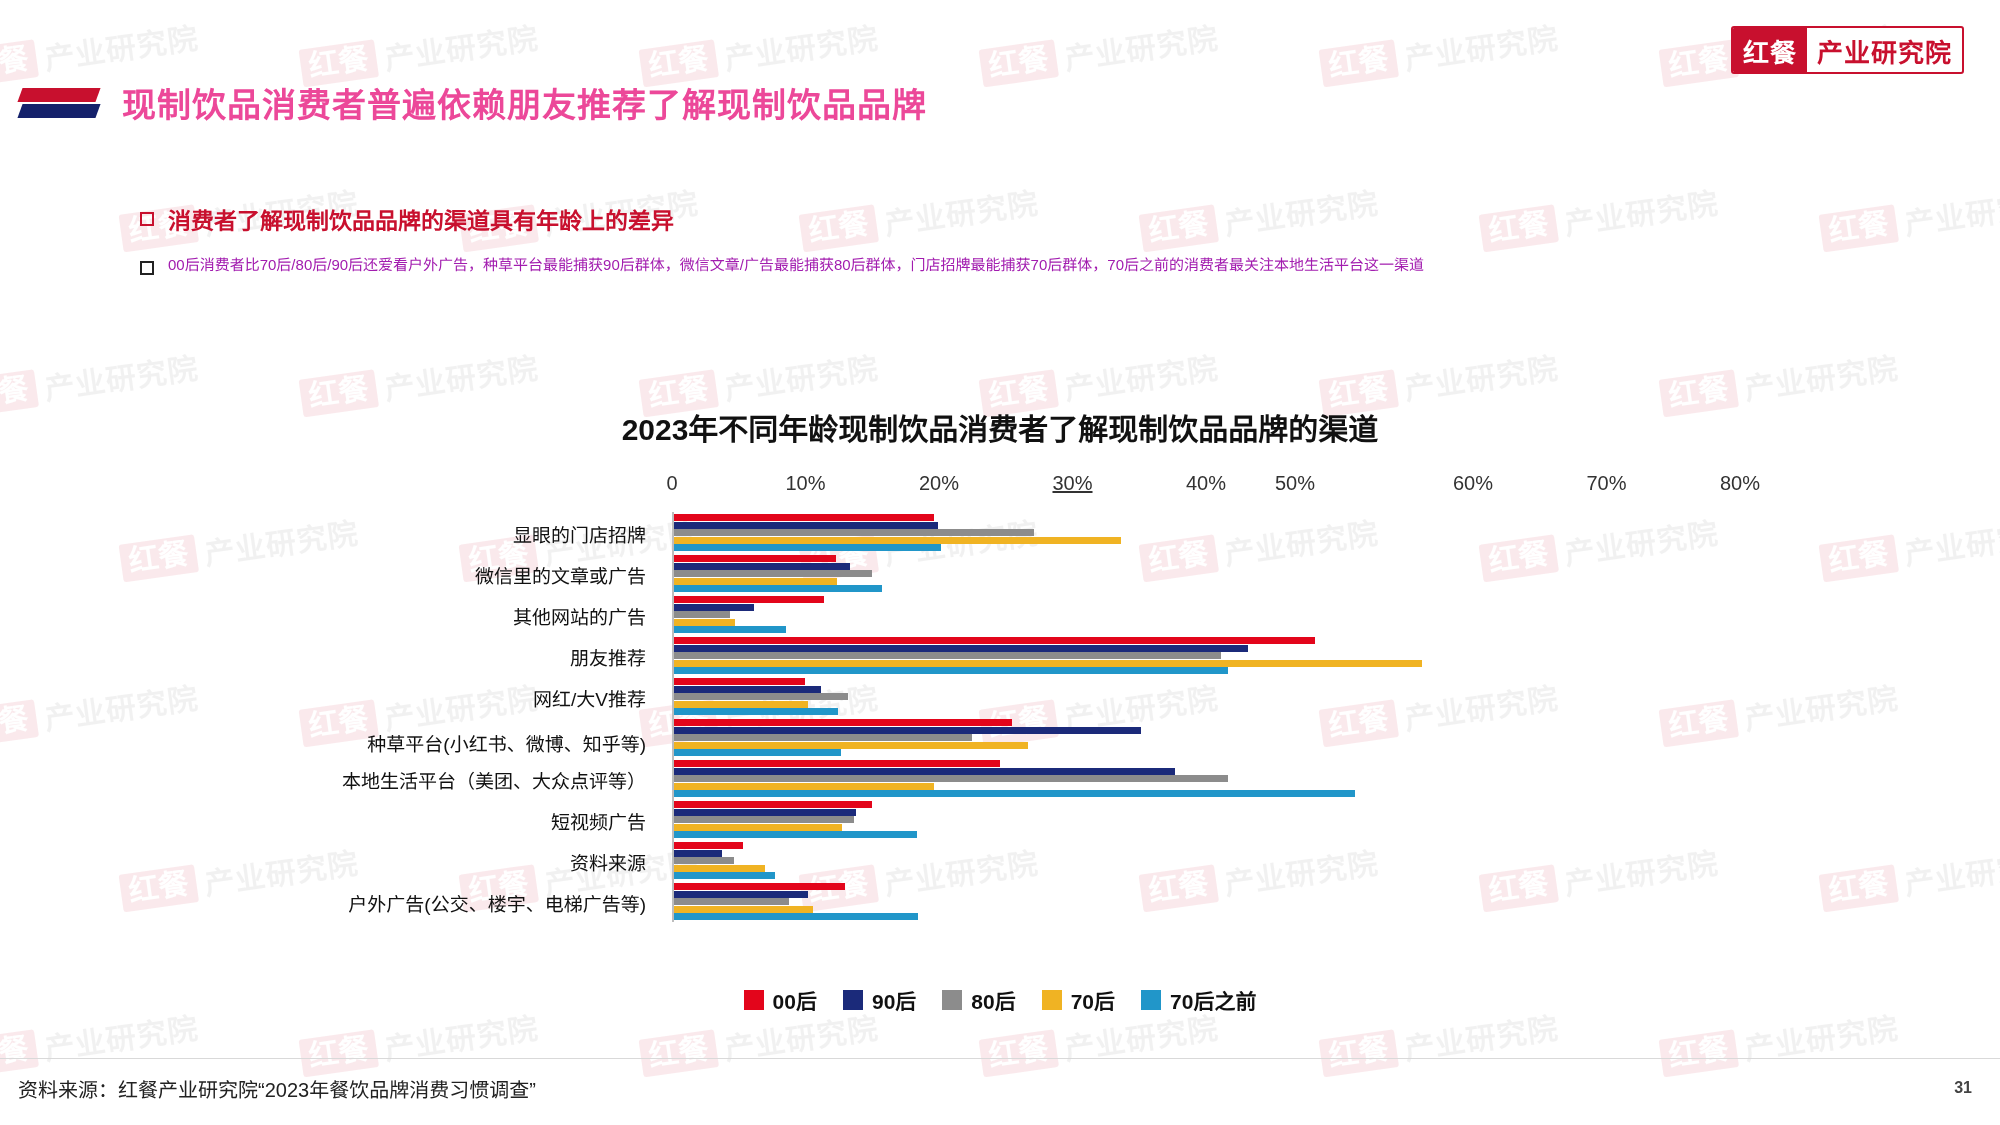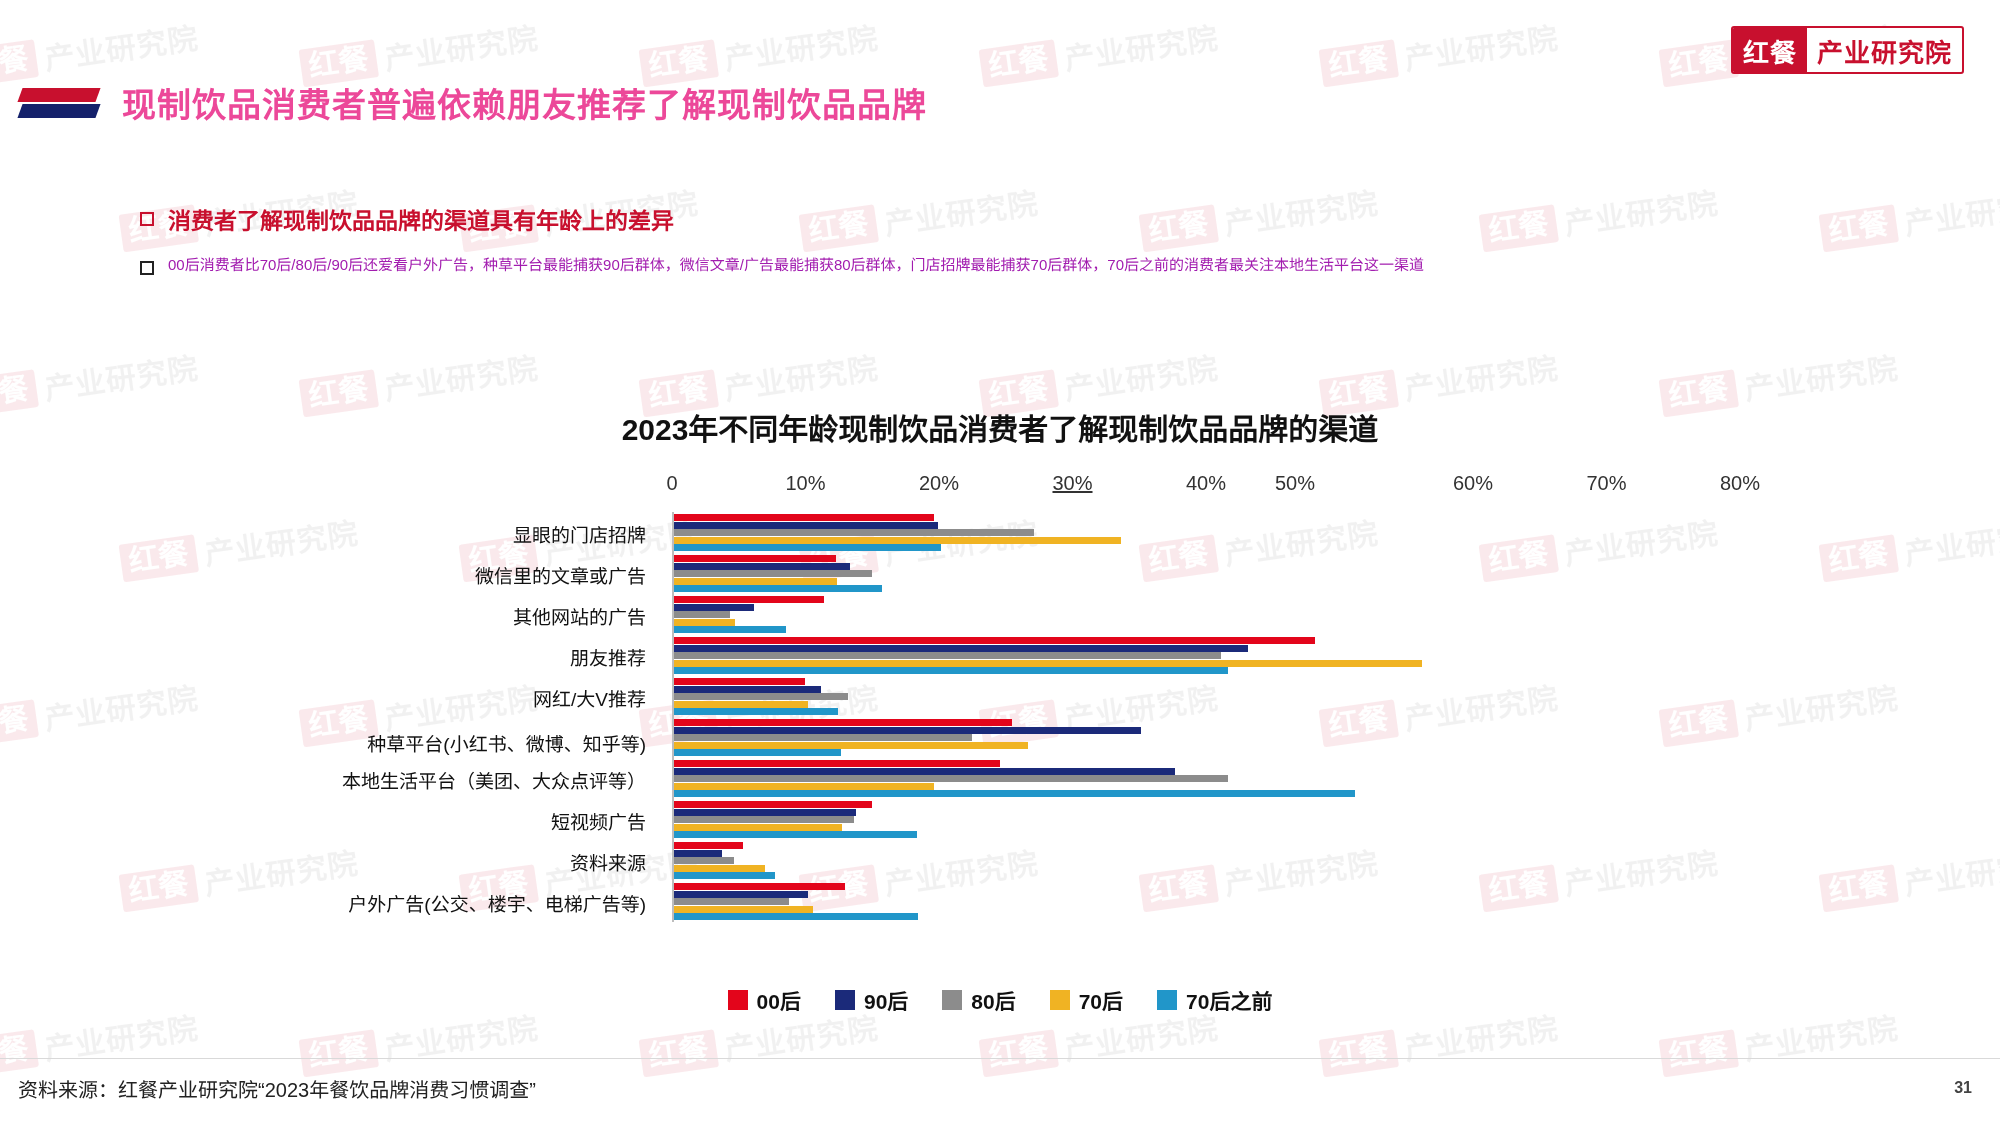--- a/index.html
+++ b/index.html
@@ -227,21 +227,21 @@
   }
 
   
   .legend {
     position: absolute;
     top: 985px;
     left: 0;
     width: 2000px;
     display: flex;
     justify-content: center;
-    gap: 34px;
+    gap: 26px;
     z-index: 5;
   }
   .legend-item {
     display: flex;
     align-items: center;
     gap: 9px;
     font-size: 21px;
     color: #111;
     font-weight: bold;
   }

